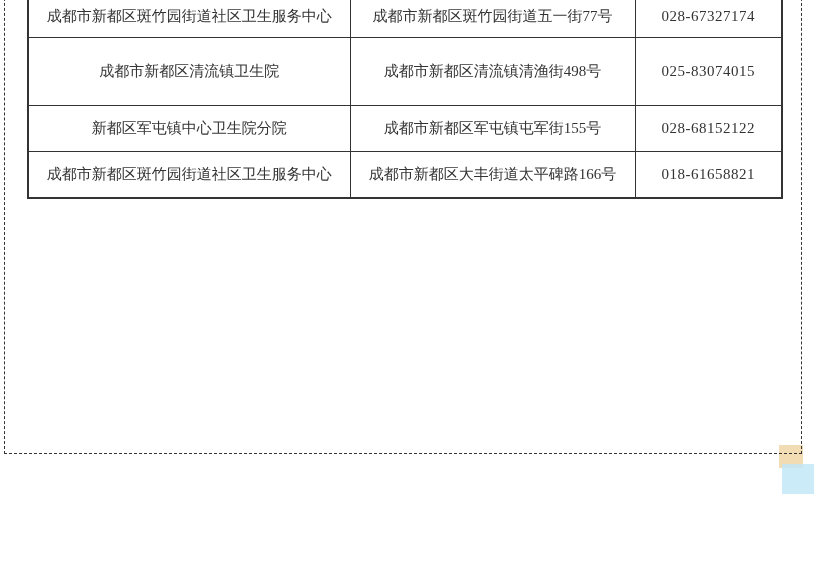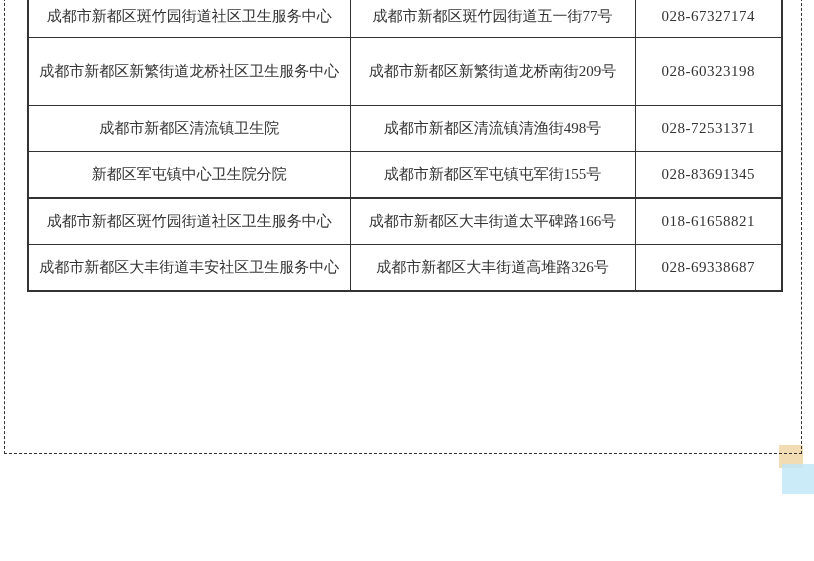--- a/index.html
+++ b/index.html
@@ -116,43 +116,33 @@
       <col style="width:285px">
       <col style="width:147px">
     </colgroup>
     <tbody>
       <tr>
         <td class="c-name">成都市新都区斑竹园街道社区卫生服务中心</td>
         <td class="c-addr">成都市新都区斑竹园街道五一街77号</td>
         <td class="c-phone">028-67327174</td>
       </tr>
       <tr>
-        <td class="c-name">成都市新都区新繁街道龙桥社区卫生服务中心</td>
-        <td class="c-addr">成都市新都区新繁街道龙桥南街209号</td>
-        <td class="c-phone">028-60323198</td>
-      </tr>
-      <tr>
         <td class="c-name">成都市新都区清流镇卫生院</td>
         <td class="c-addr">成都市新都区清流镇清渔街498号</td>
-        <td class="c-phone">028-72531371</td>
+        <td class="c-phone">025-83074015</td>
       </tr>
       <tr>
         <td class="c-name">新都区军屯镇中心卫生院分院</td>
         <td class="c-addr">成都市新都区军屯镇屯军街155号</td>
-        <td class="c-phone">028-83691345</td>
+        <td class="c-phone">028-68152122</td>
       </tr>
       <tr>
         <td class="c-name">成都市新都区斑竹园街道社区卫生服务中心</td>
         <td class="c-addr">成都市新都区大丰街道太平碑路166号</td>
         <td class="c-phone">018-61658821</td>
-      </tr>
-      <tr>
-        <td class="c-name">成都市新都区大丰街道丰安社区卫生服务中心</td>
-        <td class="c-addr">成都市新都区大丰街道高堆路326号</td>
-        <td class="c-phone">028-69338687</td>
       </tr>
     </tbody>
   </table>
 
   <div class="end-row">
     <span class="end-slash"></span>
     <span class="end-text">END</span>
   </div>
 
 </div>

